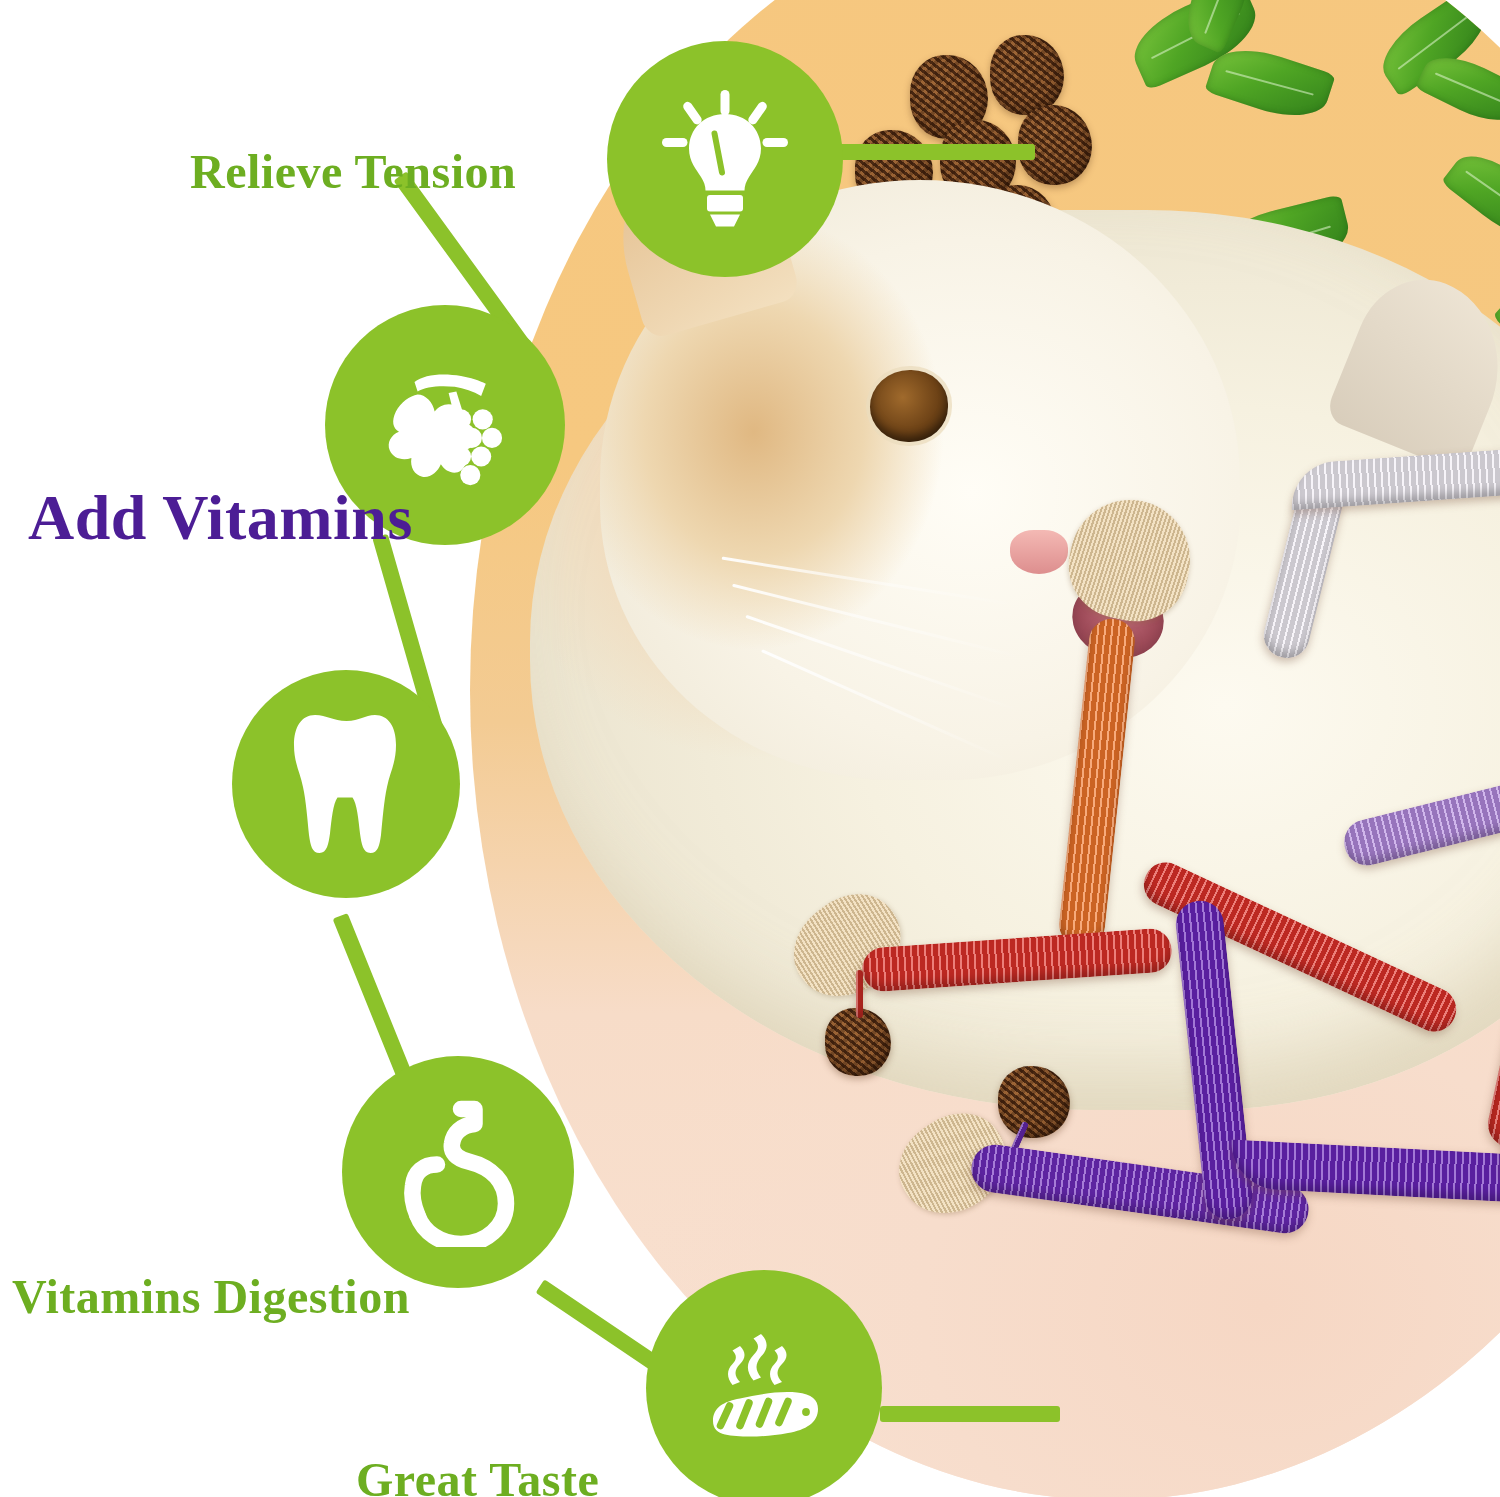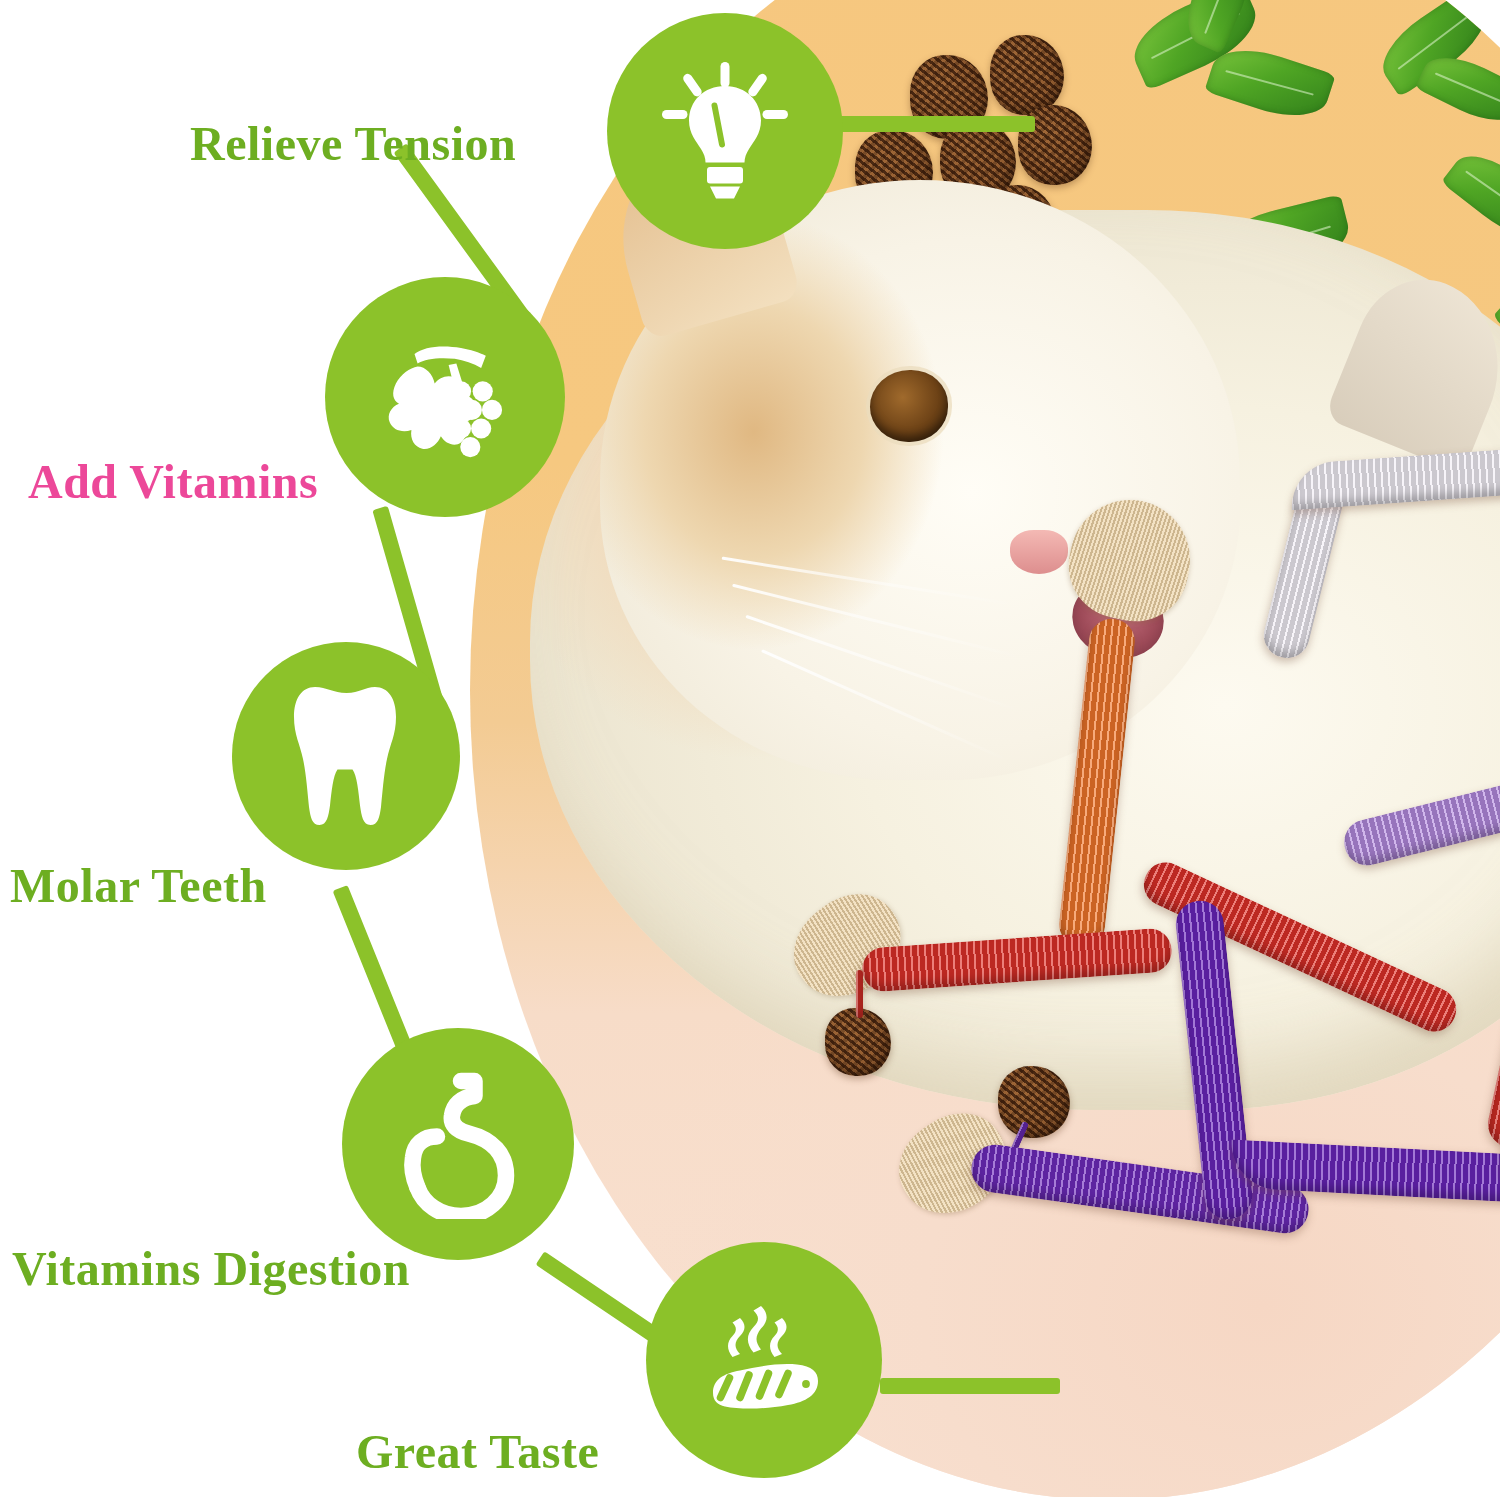--- a/index.html
+++ b/index.html
@@ -95,21 +95,21 @@
   
   .yarn{position:absolute;}
   .yarn-seg{position:absolute;border-radius:999px;
     background-image:repeating-linear-gradient(90deg, rgba(255,255,255,.38) 0 2px, rgba(0,0,0,.16) 2px 7px);
     box-shadow:0 4px 9px rgba(120,80,60,.35), inset 0 -6px 9px rgba(0,0,0,.22);}
   .tassel{position:absolute;
     background-image:repeating-linear-gradient(96deg, #f3e2c4 0 2px, #cdb68f 2px 4px);
     box-shadow:0 2px 5px rgba(130,100,60,.3);}
 
   
-  .chain{position:absolute;inset:0;z-index:3;}
+  .chain{position:absolute;inset:0;z-index:3;margin-top:28px;}
   .bubble{
     position:absolute;border-radius:50%;
     display:flex;align-items:center;justify-content:center;
     box-shadow:0 0 0 0 rgba(0,0,0,0);
   }
   .bubble svg{display:block;}
   .connector{position:absolute;border-radius:3px;}
 
   .label{
     position:absolute;
@@ -230,30 +230,29 @@
           <circle cx="74" cy="46" r="6.5"></circle>
           <circle cx="54" cy="58" r="6.5"></circle>
           <circle cx="67" cy="58" r="6.5"></circle>
           <circle cx="80" cy="58" r="6.5"></circle>
           <circle cx="60" cy="70" r="6.5"></circle>
           <circle cx="73" cy="70" r="6.5"></circle>
           <circle cx="66" cy="82" r="6.5"></circle>
         </svg>
       </span>
     </div>
-    <div class="label" style="left:28px;top:458px;font-size:48px;color:#ec4899;">Add Vitamins</div>
+    <div class="label" style="left:28px;top:458px;font-size:64px;color:#4c1d95;">Add Vitamins</div>
 
     <div class="bubble" style="left:232px;top:642px;width:228px;height:228px;background:#8CC22A;">
       <span>
         <svg width="135" height="150" viewBox="0 0 80 100" fill="#ffffff">
           <path d="M40 8c-9 0-13-4-21-4C10 4 5 12 5 24c0 12 4 18 6 28 2 9 3 22 4 32 1 7 2 12 7 12 5 0 6-6 7-13 1-9 2-20 5-24h10c3 4 4 15 5 24 1 7 2 13 7 13 5 0 6-5 7-12 1-10 2-23 4-32 2-10 6-16 6-28C73 12 68 4 59 4c-7 0-10 4-19 4z"></path>
         </svg>
       </span>
     </div>
-    <div class="label" style="left:10px;top:862px;font-size:48px;color:#6DAE21;">Molar Teeth</div>
 
     <div class="bubble" style="left:342px;top:1028px;width:232px;height:232px;background:#8CC22A;">
       <span>
         <svg width="140" height="150" viewBox="0 0 90 100" fill="none">
           <path d="M47 8 h9 v10 c-9 1-14 6-15 13 -1 6 3 10 11 12 16 4 25 14 25 28 0 15-13 27-30 27 -14 0-25-8-29-19" stroke="#ffffff" stroke-width="11" stroke-linecap="round" stroke-linejoin="round"></path>
           <path d="M18 79 c-3-7-4-14-3-20 1-9 7-14 16-14" stroke="#ffffff" stroke-width="11" stroke-linecap="round" stroke-linejoin="round"></path>
         </svg>
       </span>
     </div>
     <div class="label" style="left:12px;top:1245px;font-size:48px;color:#6DAE21;">Vitamins Digestion</div>

